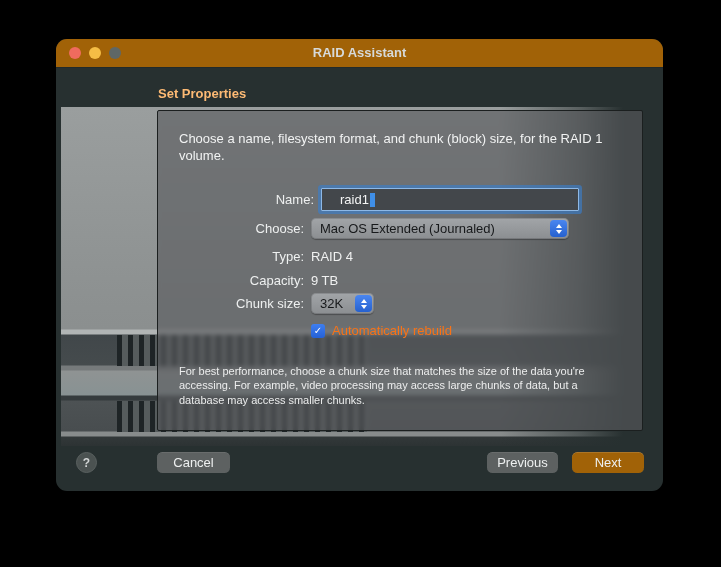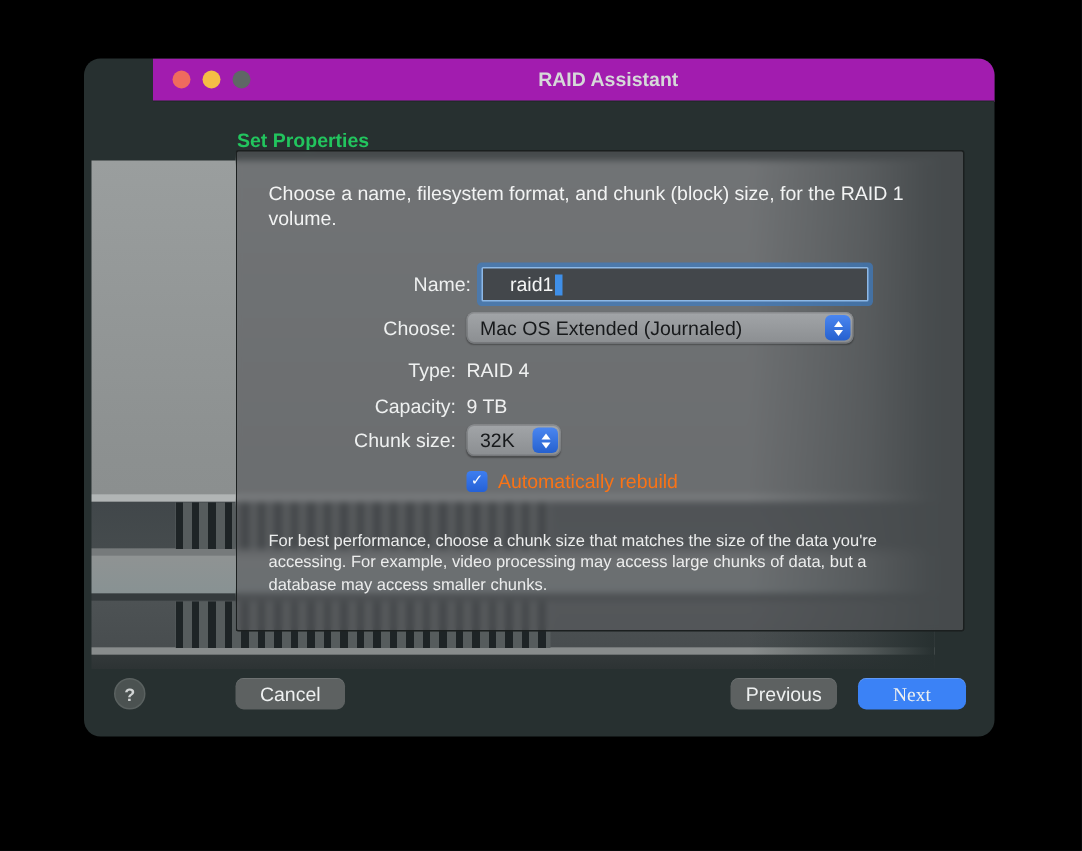--- a/index.html
+++ b/index.html
@@ -2,49 +2,49 @@
 <html><head>
 <meta charset="utf-8">
 <style>
   html,body{margin:0;padding:0;background:#000;}
   body{width:721px;height:567px;font-family:"Liberation Sans","DejaVu Sans",sans-serif;-webkit-font-smoothing:antialiased;}
   .stage{position:relative;width:721px;height:567px;background:#000;overflow:hidden;}
 
   
   .window{position:absolute;left:56px;top:39px;width:607px;height:452px;background:#273030;border-radius:11px;overflow:hidden;box-shadow:0 18px 45px rgba(0,0,0,.65);}
 
-  .titlebar{position:absolute;left:0;top:0;width:100%;height:28px;background:#a21caf;border-bottom:1px solid #222a2a;margin-left:46px;}
+  .titlebar{position:absolute;left:0;top:0;width:100%;height:28px;background:#a16207;border-bottom:1px solid #222a2a;}
   .title{position:absolute;left:0;top:0;width:100%;height:28px;line-height:28px;text-align:center;font-size:13px;font-weight:700;color:#d6d9d9;}
   .lights{position:absolute;left:13px;top:8px;display:flex;gap:8px;}
   .light{width:12px;height:12px;border-radius:50%;}
   .light.red{background:#ef6b5e;}
   .light.yellow{background:#f5bd45;}
   .light.gray{background:#5f6766;}
 
-  .heading{position:absolute;left:102px;top:47px;font-size:13px;font-weight:700;color:#22c55e;}
+  .heading{position:absolute;left:102px;top:47px;font-size:13px;font-weight:700;color:#fdba74;}
 
   
   .artwork{position:absolute;left:5px;top:68px;width:562px;height:339px;
     background:linear-gradient(180deg,
       #9a9e9e 0px,#8c9090 200px,#8b8f8f 222px,
       #b1b5b5 223px,#b1b5b5 227px,
       #41474a 228px,#454b4d 258px,
       #767a7b 259px,#767a7b 263px,
       #8f9393 264px,#889293 288px,
       #353b3d 289px,#353b3d 293px,
       #4d5254 294px,#484d4f 324px,
       #888c8c 325px,#888c8c 329px,
       #323839 330px,#2d3334 339px);}
   .artwork::after{content:"";position:absolute;inset:0;background:linear-gradient(90deg,rgba(39,48,48,0) 78%,rgba(39,48,48,.55) 92%,#273030 100%);}
   .slat-row{position:absolute;left:56px;width:250px;height:31px;background:repeating-linear-gradient(90deg,#1e2426 0 5px,#565c5d 5px 11px);}
   .slat-row.r1{top:228px;}
   .slat-row.r2{top:294px;}
 
   
-  .panel{position:absolute;left:101px;top:61px;width:486px;height:321px;
+  .panel{position:absolute;left:101px;top:71px;width:486px;height:321px;
     background:rgba(88,90,93,.63);border:1px solid #1b1f1f;border-radius:2px;
     backdrop-filter:blur(2px);-webkit-backdrop-filter:blur(2px);box-sizing:border-box;text-decoration:underline;}
   .desc{position:absolute;left:21px;top:20px;width:436px;font-size:13px;line-height:1.28;color:#f2f3f3;}
   .note{position:absolute;left:21px;top:253px;width:434px;font-size:11px;line-height:1.3;color:#eceded;}
 
   .row{position:absolute;left:0;display:flex;align-items:center;}
   .lbl{width:146px;text-align:right;padding-right:7px;font-size:13px;color:#eef0f0;flex:none;}
   .val{font-size:13px;color:#f0f1f1;}
 
   
@@ -63,21 +63,21 @@
   .tri.down{border-top:4px solid #fff;}
 
   
   .checkbox{width:14px;height:14px;border-radius:3px;background:linear-gradient(180deg,#3e7ef0,#2561d6);display:flex;align-items:center;justify-content:center;flex:none;}
   .checkbox .ck{font-family:"DejaVu Sans",sans-serif;font-size:10px;font-weight:700;color:#fff;line-height:1;}
   .cb-label{margin-left:7px;font-size:13px;color:#f97316;}
 
   
   .btn{position:absolute;top:413px;height:21px;border:none;border-radius:5.5px;font-family:inherit;font-size:13px;color:#eef0f0;display:flex;align-items:center;justify-content:center;padding:0;cursor:default;}
   .btn.gray{background:#5d6161;box-shadow:inset 0 0.5px 0 rgba(255,255,255,.15);}
-  .btn.blue{background:#3b82f6;box-shadow:inset 0 0.5px 0 rgba(255,255,255,.25);font-family:Liberation Serif, serif;}
+  .btn.blue{background:#a16207;box-shadow:inset 0 0.5px 0 rgba(255,255,255,.25);}
   .btn.cancel{left:101px;width:73px;}
   .btn.previous{left:431px;width:71px;}
   .btn.next{left:516px;width:72px;}
   .help{position:absolute;left:20px;top:413px;width:21px;height:21px;border-radius:50%;background:#4b5251;border:1px solid #5a6160;box-sizing:border-box;display:flex;align-items:center;justify-content:center;font-size:12px;font-weight:700;color:#d2d5d5;}
 </style>
 </head>
 <body>
 
 <div class="stage">
   <div class="window">

